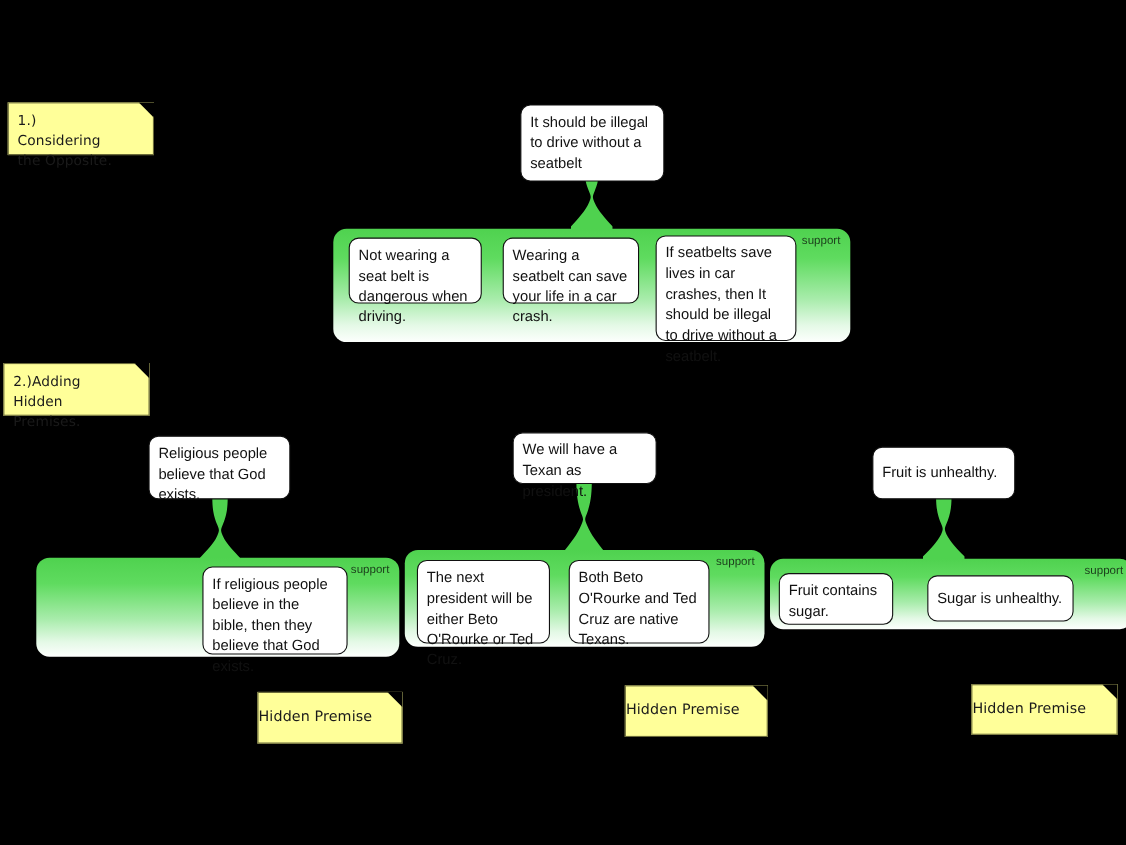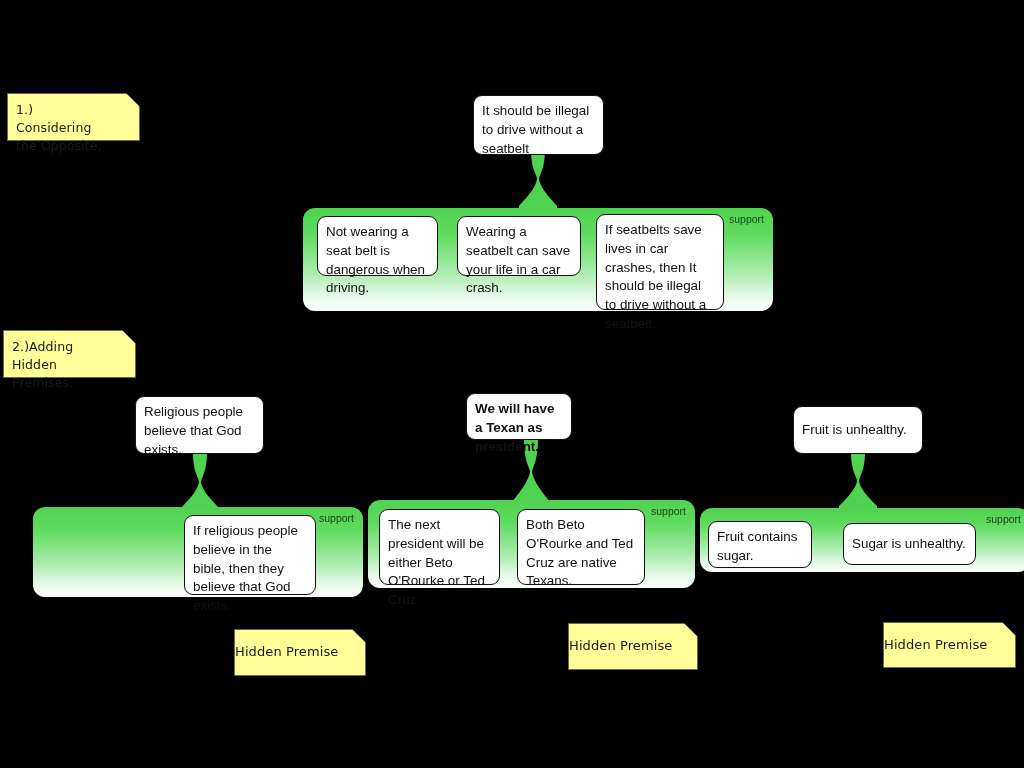--- a/index.html
+++ b/index.html
@@ -76,21 +76,21 @@
 </head>
 <body>
 
 <div id="canvas">
 
   <div class="note" style="left:7px;top:93px;width:133px;height:48px;">
     <span class="fold"></span>
     <span class="lbl">1.) Considering the Opposite.</span>
   </div>
 
-  <div class="claim" style="left:473px;top:95px;width:131px;height:60px;">
+  <div class="claim" style="left:473px;top:95px;width:131px;height:70px;">
     <span>It should be illegal to drive without a seatbelt</span>
   </div>
 
   <svg class="connector" style="left:519px;top:148px;" width="38" height="62" viewBox="0 0 38 62">
     <path d="M12,0 L26,0 C26,14 24,20 21.5,26 C20.3,29 20,30 20,31
              C20,32 20.3,33 21.5,36 C25,44 31,50 38,58 L38,62 L0,62 L0,58
              C7,50 13,44 16.5,36 C17.7,33 18,32 18,31
              C18,30 17.7,29 16.5,26 C14,20 12,14 12,0 Z" fill="#4fd24f"></path>
   </svg>
 
@@ -125,21 +125,21 @@
   </svg>
 
   <div class="support-group" style="left:33px;top:507px;width:330px;height:90px;">
     <span class="support-label">support</span>
   </div>
 
   <div class="claim" style="left:184px;top:515px;width:132px;height:80px;">
     <span>If religious people believe in the bible, then they believe that God exists.</span>
   </div>
 
-  <div class="claim" style="left:466px;top:393px;width:106px;height:47px;font-weight:bold;">
+  <div class="claim" style="left:466px;top:393px;width:131px;height:47px;">
     <span>We will have a Texan as president.</span>
   </div>
 
   <svg class="connector" style="left:512px;top:438px;" width="38" height="68" viewBox="0 0 38 68">
     <path d="M12,0 L26,0 C26,15 24,22 21.5,29 C20.3,32 20,33 20,34
              C20,35 20.3,36 21.5,39 C25,48 31,55 38,64 L38,68 L0,68 L0,64
              C7,55 13,48 16.5,39 C17.7,36 18,35 18,34
              C18,33 17.7,32 16.5,29 C14,22 12,15 12,0 Z" fill="#4fd24f"></path>
   </svg>
 

